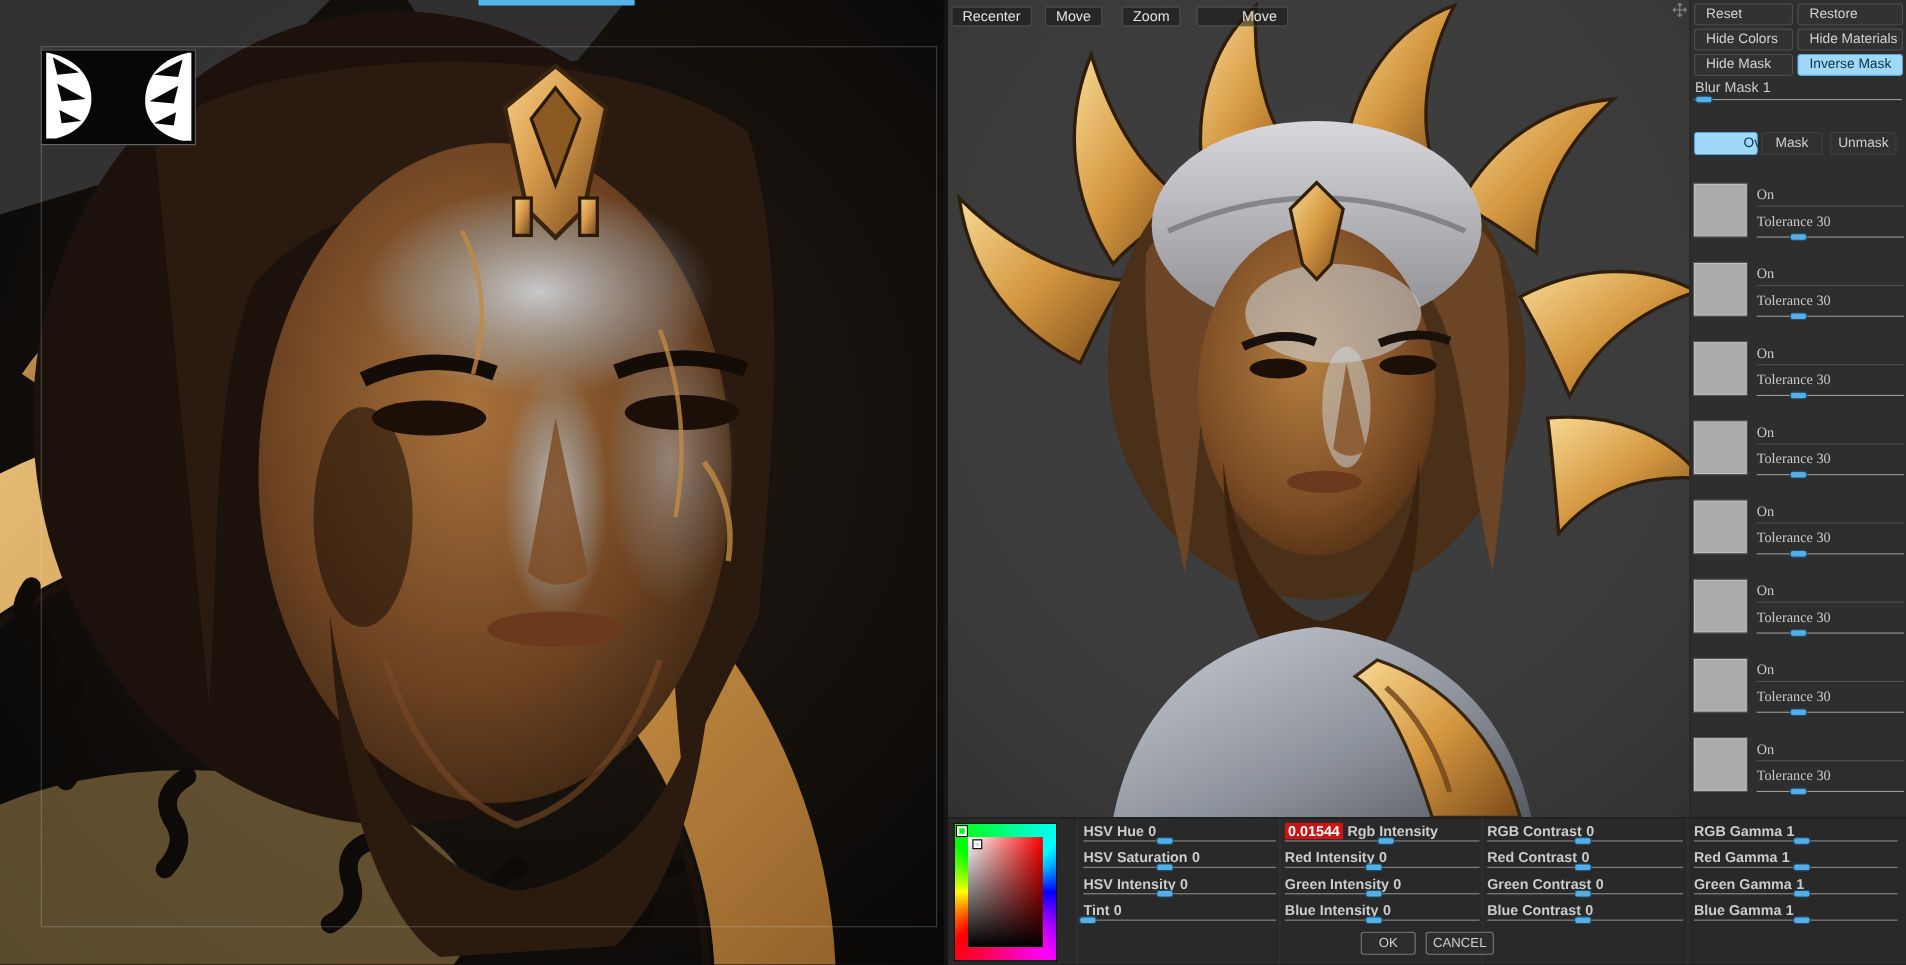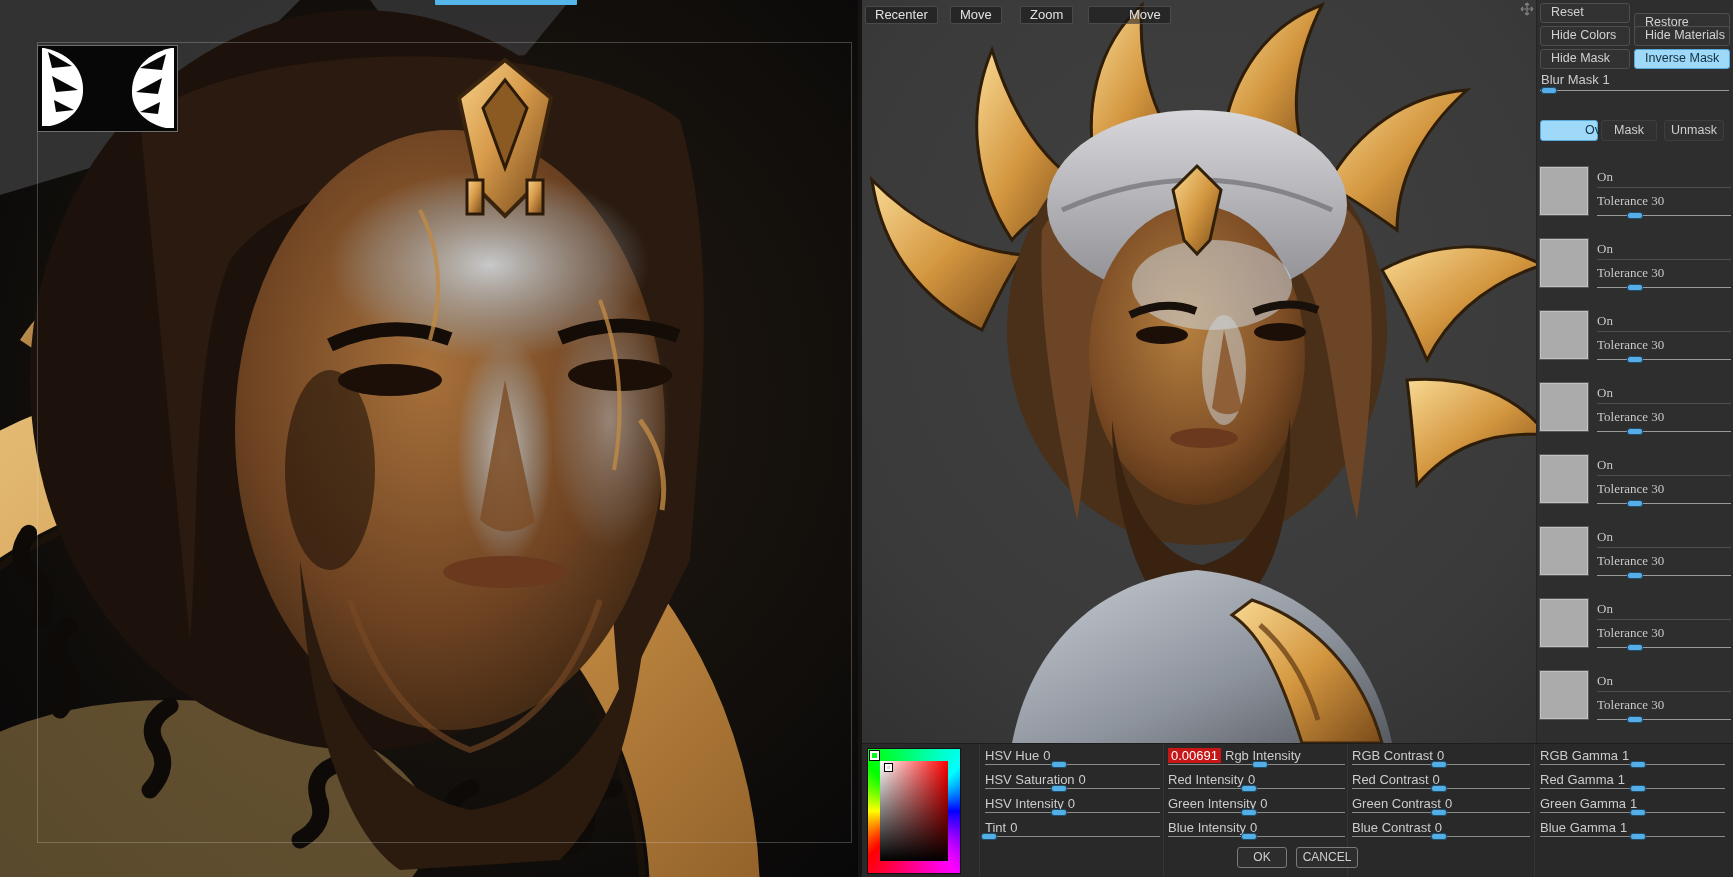--- a/index.html
+++ b/index.html
@@ -41,21 +41,21 @@
   .layer .swatch{position:absolute;left:0;top:0;width:48px;height:48px;border:1px solid #c2c2c2;
                  outline:1px solid #555;background:#ababab;}
   .layer .on-row{position:absolute;left:57px;top:2px;width:134px;height:19px;font-size:13px;color:#c9c9c9;
                  border-bottom:1px solid #4f4f4f;}
   .layer .tol-row{position:absolute;left:57px;top:26px;width:134px;height:18px;font-size:13px;color:#c9c9c9;}
   .layer .track{left:57px;top:48px;width:134px;}
 
   
   .bottom-panel{position:absolute;left:0;top:743px;width:871px;height:134px;background:#292929;border-top:1px solid #1d1d1d;}
   .col-sep{position:absolute;top:0;width:1px;height:134px;background:#353535;}
-  .adj-row-label{position:absolute;font-size:13px;color:#cccccc;white-space:nowrap;}
+  .adj-row-label{position:absolute;font-size:13px;color:#cccccc;white-space:nowrap;font-weight:bold;}
   .adj-row-label .val{margin-left:4px;}
   .prefix{display:inline-block;background:#c61616;color:#ffffff;padding:0 3px;margin-right:4px;}
   .prefix:empty{display:none;}
 
   
   .picker{position:absolute;left:5px;top:4px;width:94px;height:126px;border:1px solid #111;
           background:conic-gradient(from 225deg,
             #ff0000 0%, #ffff00 12.5%, #00ff00 25%, #00ffff 50%,
             #0000ff 62.5%, #ff00ff 78%, #ff0000 100%);}
   .picker .sv{position:absolute;left:12px;top:12px;right:12px;bottom:12px;
@@ -239,21 +239,21 @@
       <div class="vp-btn" style="left:158px;">Zoom</div>
       <div class="vp-btn" style="left:226px;padding-left:40px;">Move</div>
     </div>
 
     <svg class="move-cursor" viewBox="0 0 14 14">
       <path d="M7,1 V13 M1,7 H13 M7,1 L5,3 M7,1 L9,3 M7,13 L5,11 M7,13 L9,11 M1,7 L3,5 M1,7 L3,9 M13,7 L11,5 M13,7 L11,9" stroke="#9a9a9a" stroke-width="1.2" fill="none"></path>
     </svg>
 
     <div class="side-panel">
       <div class="p-btn" style="left:3px;top:3px;width:90px;">Reset</div>
-      <div class="p-btn" style="left:97px;top:3px;width:96px;margin-top:10px;">Restore</div>
+      <div class="p-btn" style="left:97px;top:3px;width:96px;">Restore</div>
       <div class="p-btn" style="left:3px;top:26px;width:90px;">Hide Colors</div>
       <div class="p-btn" style="left:97px;top:26px;width:96px;">Hide Materials</div>
       <div class="p-btn" style="left:3px;top:49px;width:90px;">Hide Mask</div>
       <div class="p-btn active" style="left:97px;top:49px;width:96px;">Inverse Mask</div>
 
       <div class="p-label" style="left:4px;top:72px;">
         <span>Blur Mask</span> <span>1</span>
       </div>
       <div class="track" style="left:3px;top:90px;width:189px;">
         <div class="handle" style="left: 5%;"></div>
@@ -351,21 +351,21 @@
         </div>
       <div class="adj-row-label" style="left:123px;top:52px;"><span>HSV Intensity</span><span class="val">0</span></div>
       <div class="track dim" style="left:123px;top:68px;width:175px;">
           <div class="handle" style="left: 42%;"></div>
         </div>
       <div class="adj-row-label" style="left:123px;top:76px;"><span>Tint</span><span class="val">0</span></div>
       <div class="track dim" style="left:123px;top:92px;width:175px;">
           <div class="handle" style="left: 2%;"></div>
         </div>
 
-      <div class="adj-row-label" style="left:306px;top:4px;"><span class="prefix">0.00691</span><span>Rgb Intensity</span><span class="val"></span></div>
+      <div class="adj-row-label" style="left:306px;top:4px;"><span class="prefix">0.01544</span><span>Rgb Intensity</span><span class="val"></span></div>
       <div class="track dim" style="left:306px;top:20px;width:177px;">
           <div class="handle" style="left: 52%;"></div>
         </div>
       <div class="adj-row-label" style="left:306px;top:28px;"><span>Red Intensity</span><span class="val">0</span></div>
       <div class="track dim" style="left:306px;top:44px;width:177px;">
           <div class="handle" style="left: 46%;"></div>
         </div>
       <div class="adj-row-label" style="left:306px;top:52px;"><span>Green Intensity</span><span class="val">0</span></div>
       <div class="track dim" style="left:306px;top:68px;width:177px;">
           <div class="handle" style="left: 46%;"></div>

